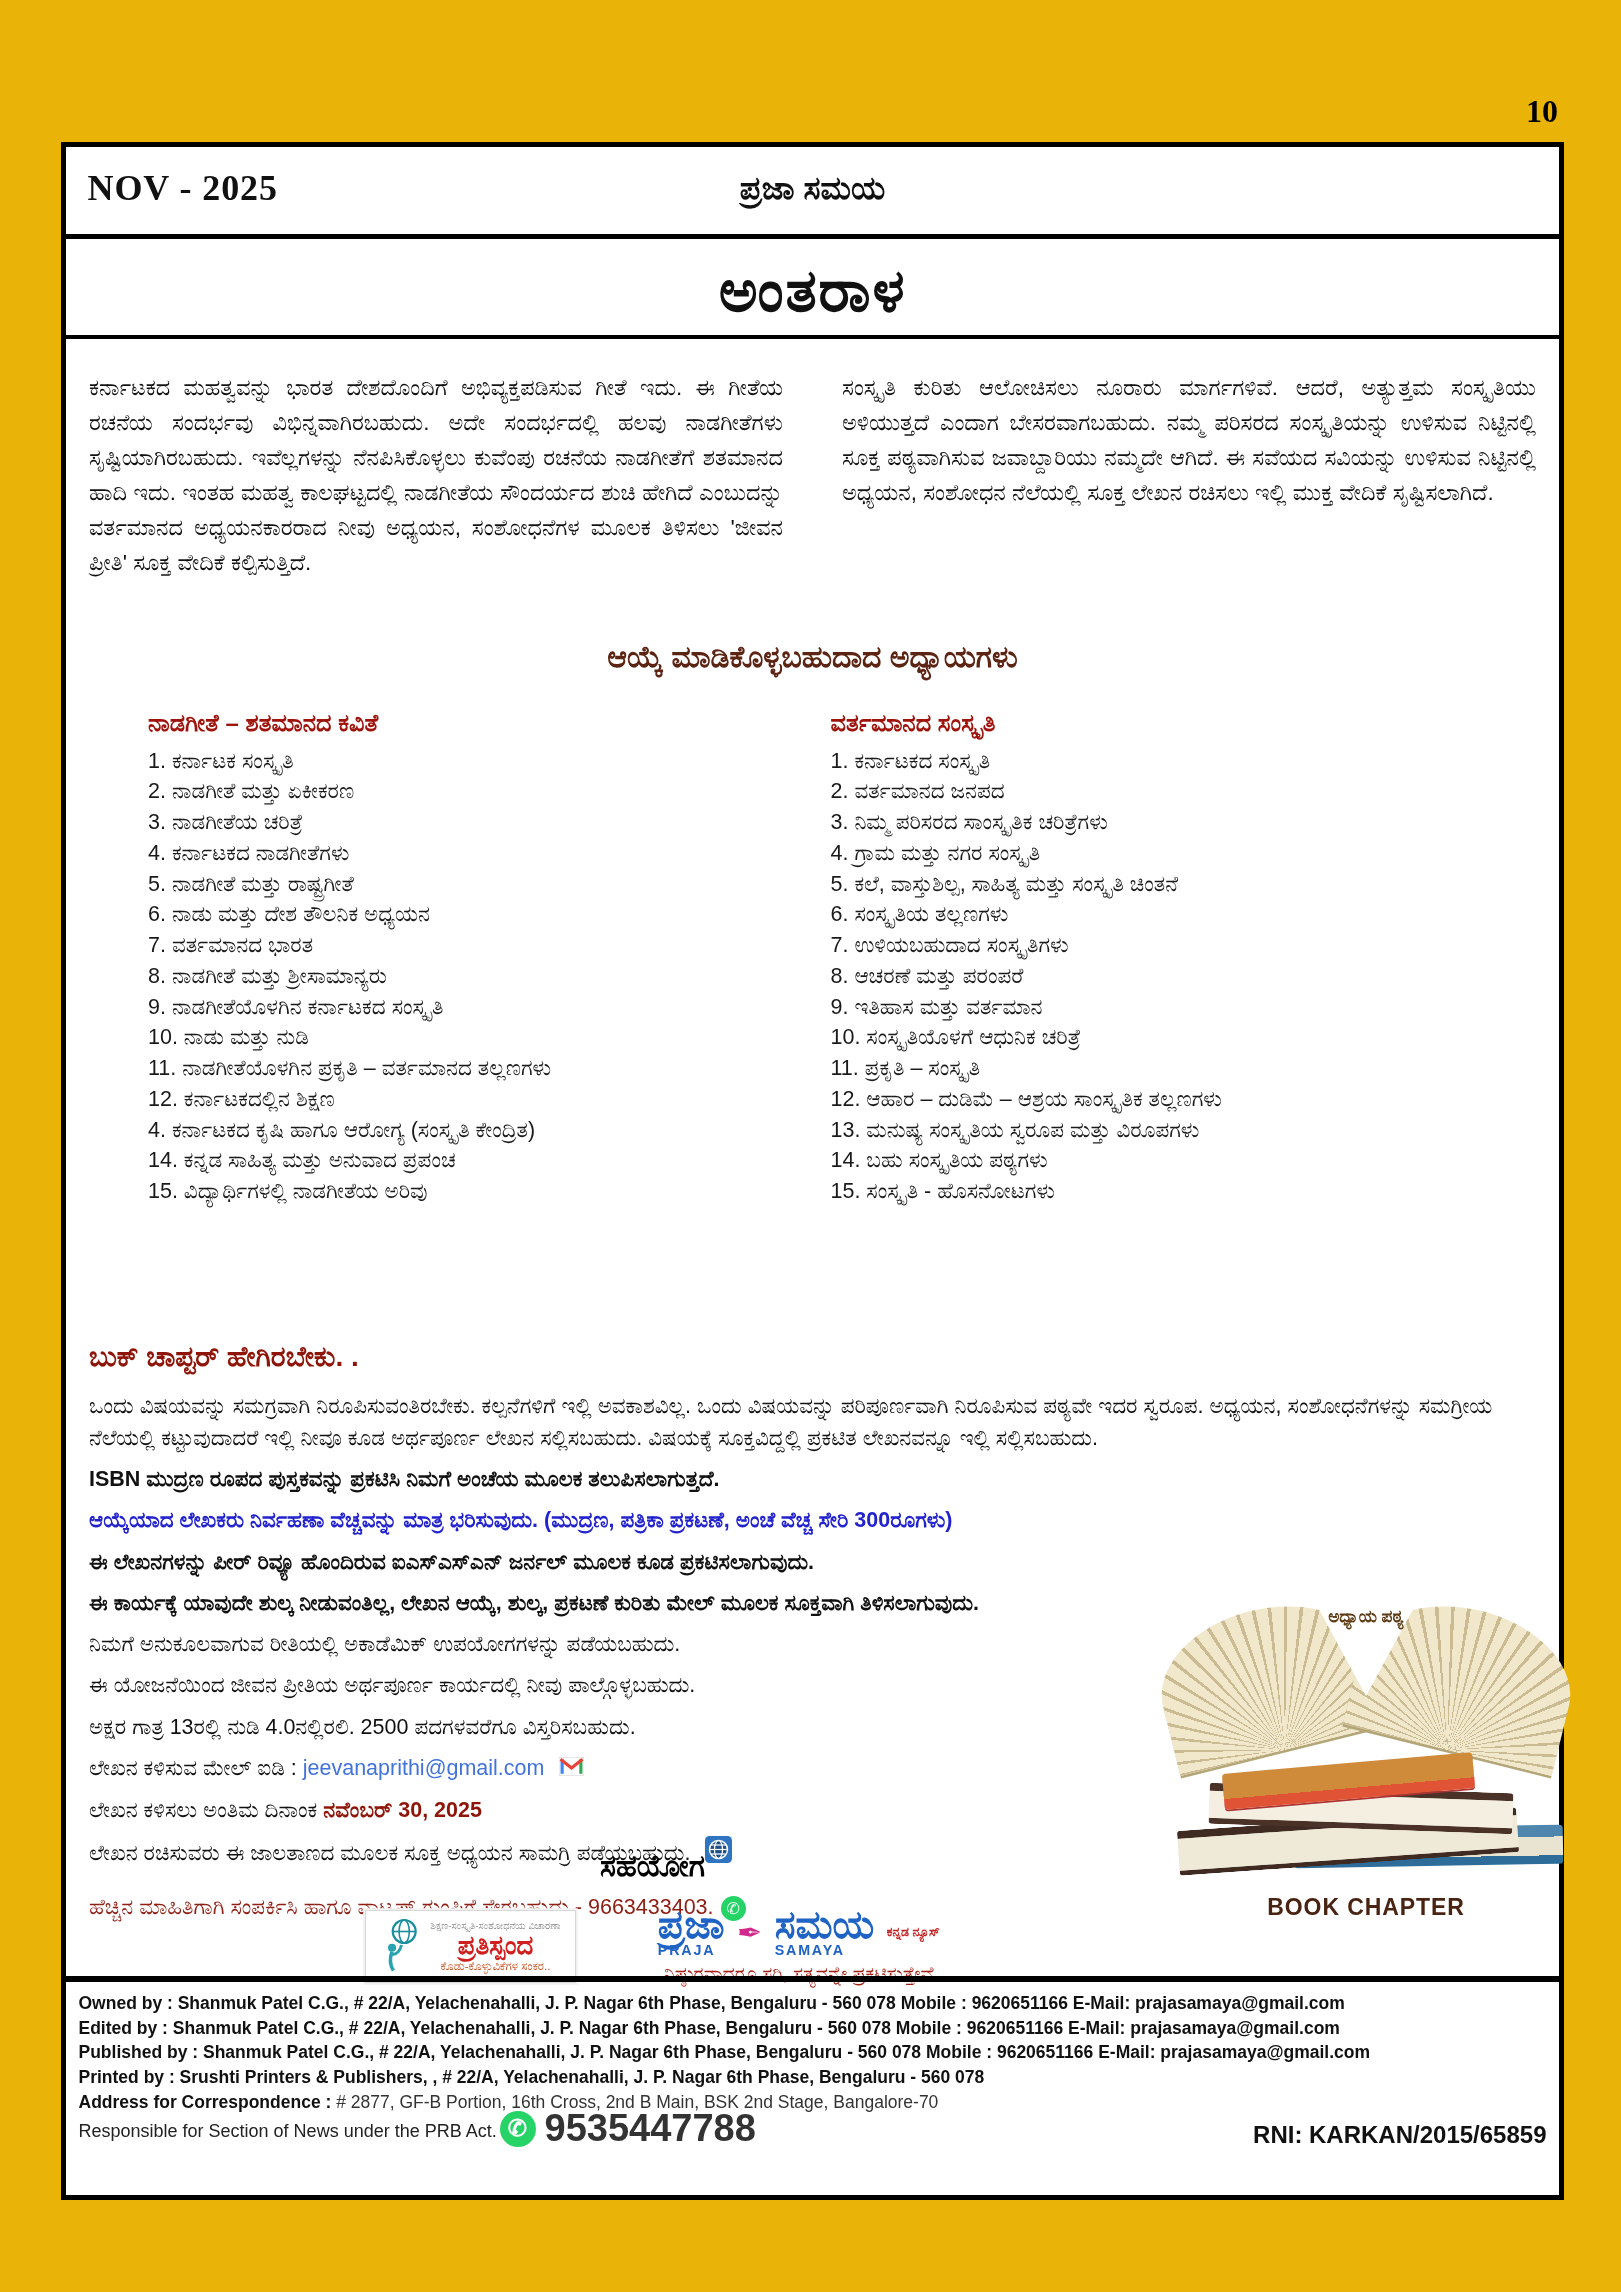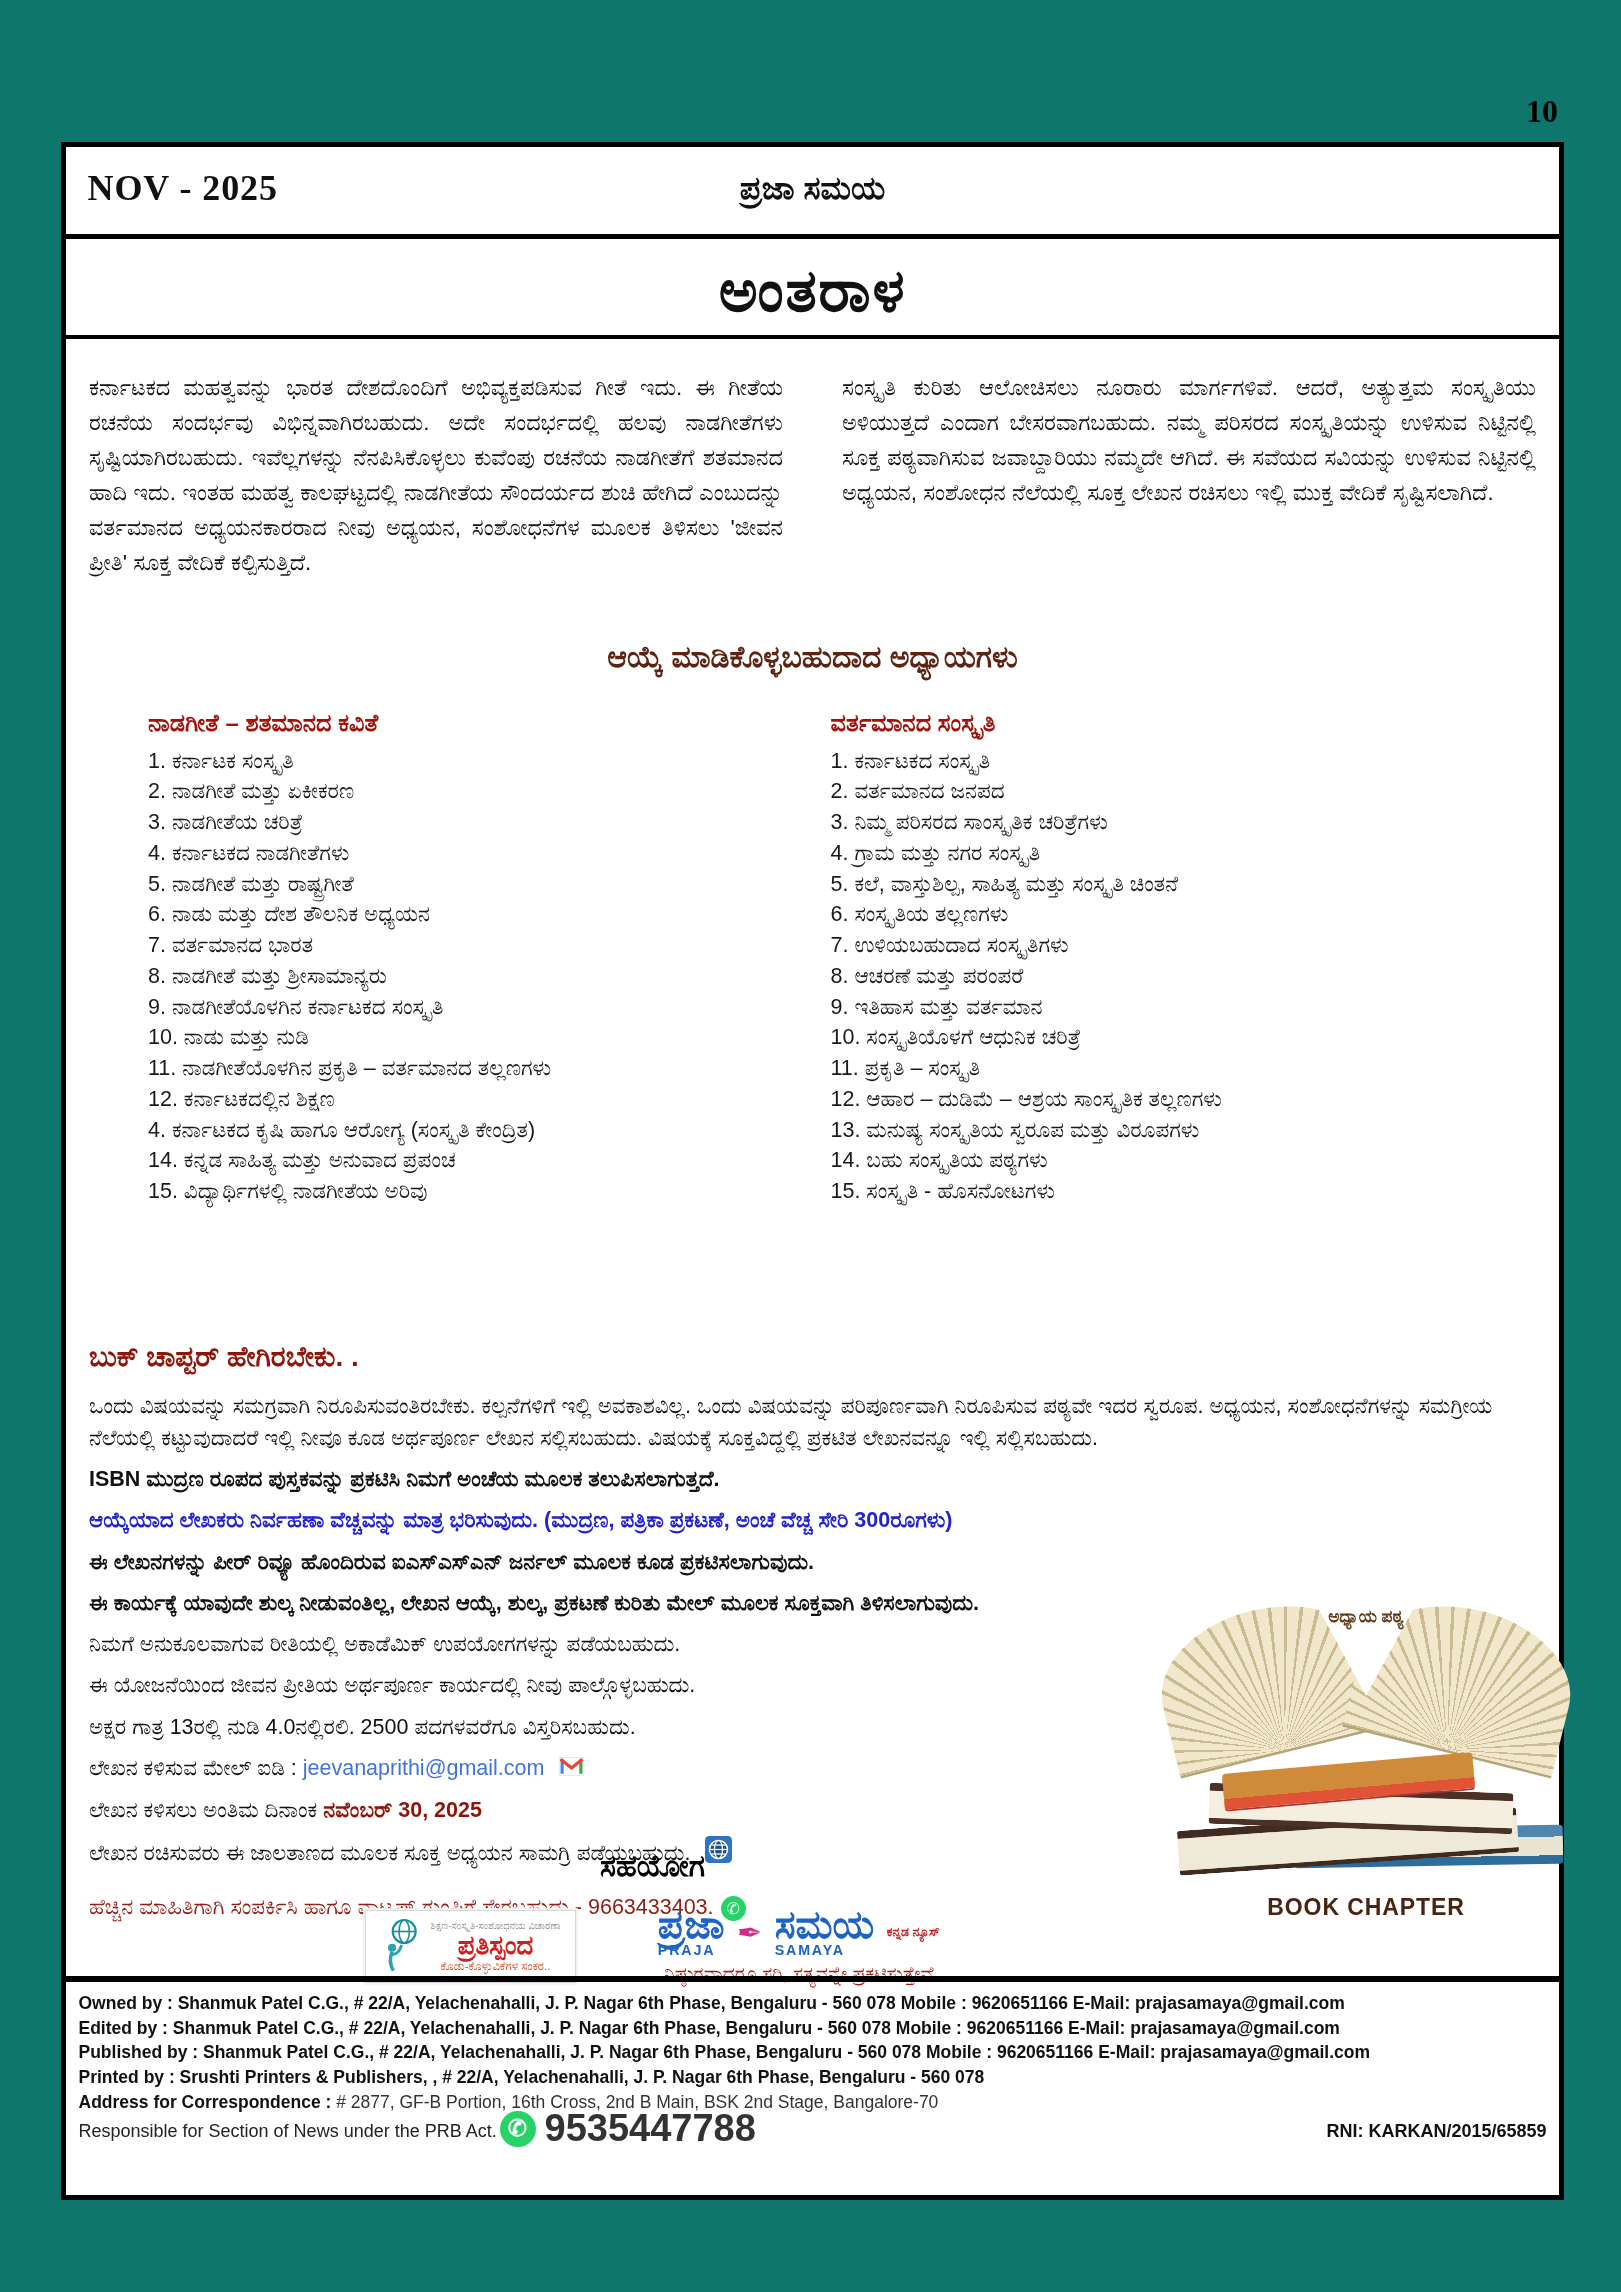--- a/index.html
+++ b/index.html
@@ -1,18 +1,18 @@
 <!DOCTYPE html>
 <html style="font-size:14.3px"><head>
 <meta charset="utf-8">
 <style>
   * { margin:0; padding:0; box-sizing:border-box; }
   html,body { background:#ffffff; }
   body { font-family:"Liberation Sans", sans-serif; color:#111; }
-  .page { position:relative; width:1621px; height:2293px; background:#0f766e; overflow:hidden; }
+  .page { position:relative; width:1621px; height:2293px; background:#eab308; overflow:hidden; }
 
   .corner-page-no { position:absolute; top:93px; right:63px; font-family:"Liberation Serif", serif;
     font-weight:bold; font-size:32px; color:#000; }
 
   .frame { position:absolute; left:61px; top:142px; width:1503px; height:2058px;
     border:5.4px solid #000; background:#fff; }
 
   
   .hdr { position:relative; height:92px; border-bottom:5.4px solid #000; }
   .hdr-date { position:absolute; left:21.5px; top:19.7px; font-family:"Liberation Serif", serif;
@@ -103,21 +103,21 @@
   .footer { position:absolute; left:12.5px; right:12.5px; top:1845px; font-size:17.5px; line-height:1.26; color:#111; }
   .footer .fl { font-weight:bold; margin-bottom:2.7px; }
   .footer .addr .lab { font-weight:bold; }
   .footer .addr .val { font-weight:normal; color:#333; }
   .foot-bottom { position:absolute; left:12.5px; right:12.5px; top:1960px; height:54px; }
   .resp { position:absolute; left:0; top:14.3px; font-size:18px; color:#222; }
   .big-phone { position:absolute; left:421px; top:0; font-size:38px; font-weight:bold; color:#333;
     display:flex; align-items:center; gap:9px; }
   .big-phone .wa { width:36px; height:36px; border-radius:50%; background:#25d366; color:#fff;
     display:flex; align-items:center; justify-content:center; font-size:23px; }
-  .rni { position:absolute; right:0; top:14.3px; font-weight:bold; font-size:18px; }
+  .rni { position:absolute; right:0; top:14.3px; font-weight:bold; font-size:24px; }
 </style>
 </head>
 <body>
 
 <div class="page">
 
   <div class="corner-page-no">10</div>
 
   <div class="frame">
 

